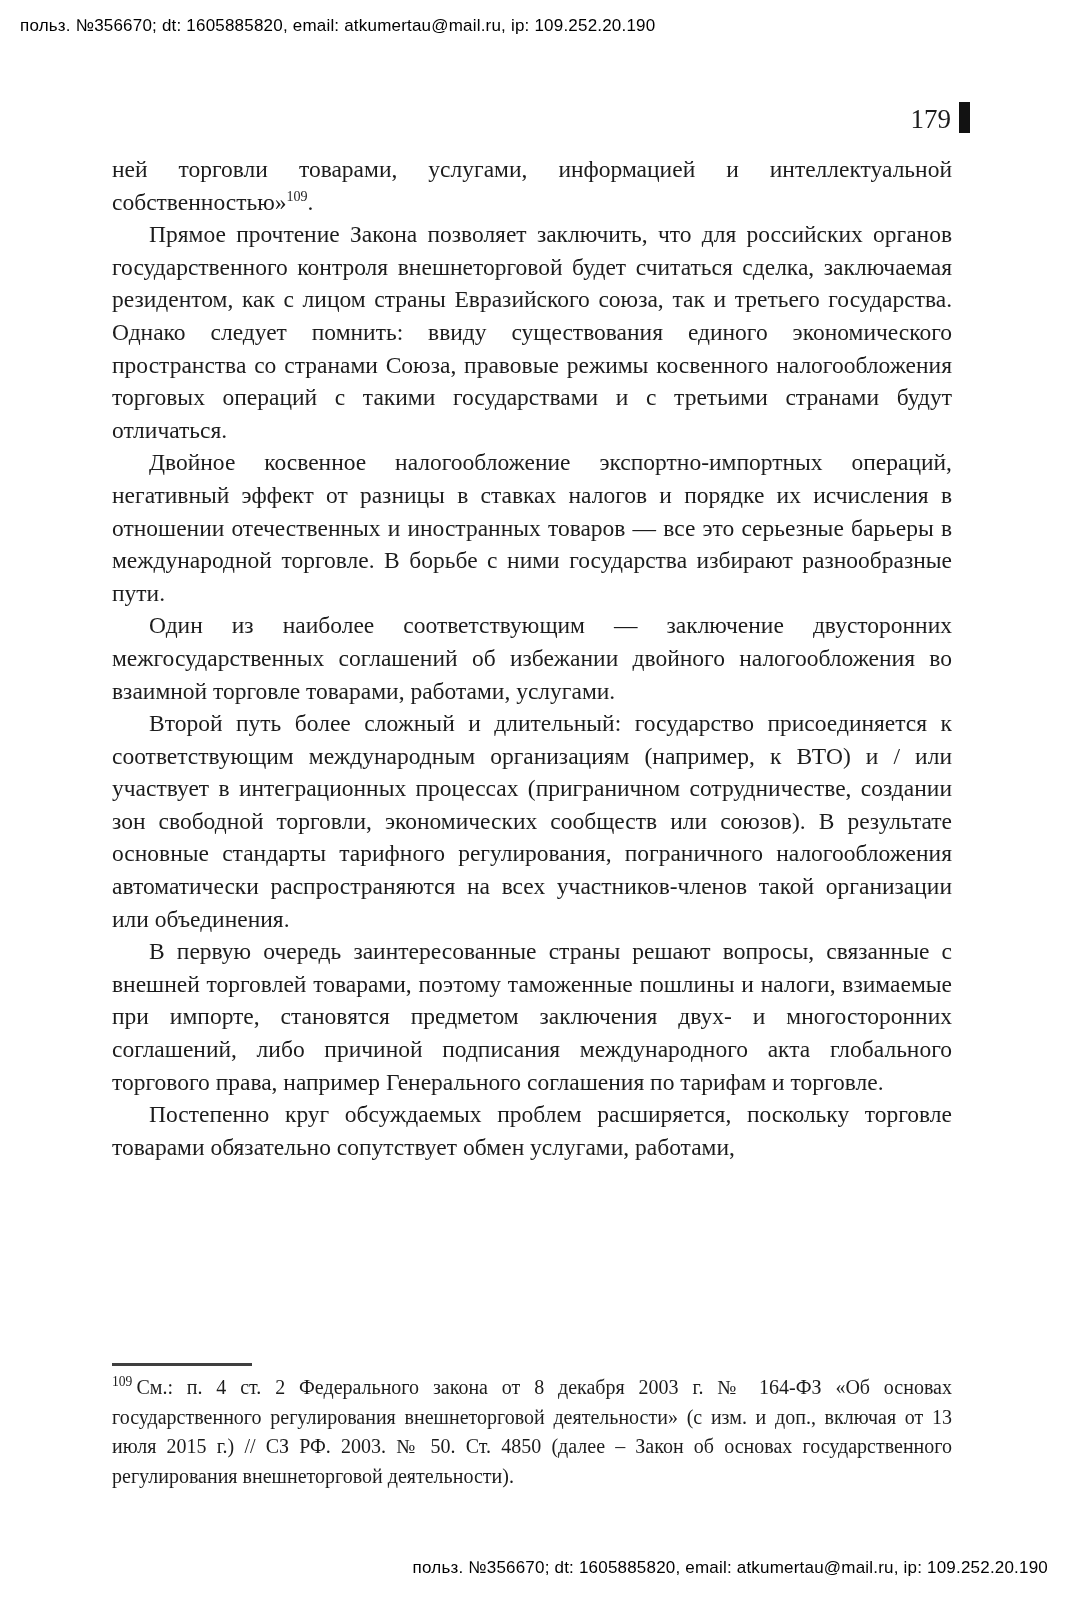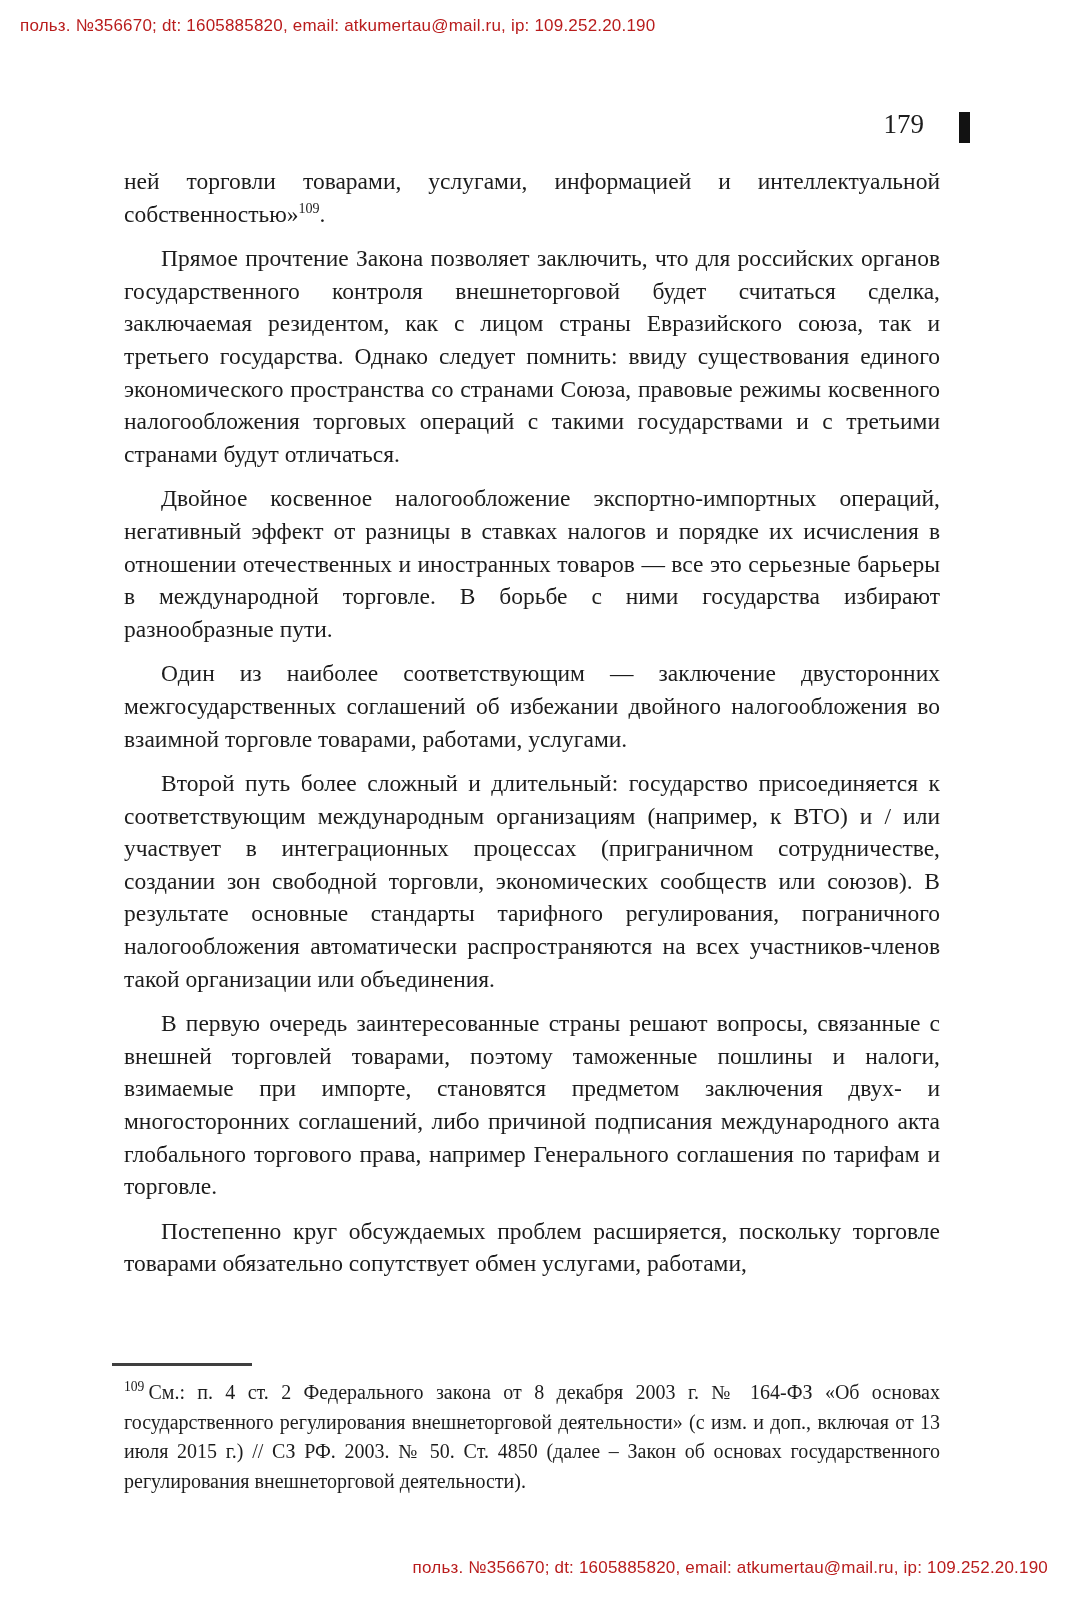--- a/index.html
+++ b/index.html
@@ -11,39 +11,38 @@
     height: 1601px;
     background: #ffffff;
     position: relative;
     overflow: hidden;
     font-family: "Liberation Serif", serif;
   }
   .watermark {
     position: absolute;
     font-family: "Liberation Sans", sans-serif;
     font-size: 17px;
-    color: #b91c1c;
+    color: #000000;
     letter-spacing: 0.2px;
     white-space: nowrap;
   }
   .watermark.top {
     left: 20px;
     top: 16px;
   }
   .watermark.bottom {
     right: 20px;
     top: 1558px;
   }
   .page-header {
     position: absolute;
-    top: 111px;
+    top: 101px;
     right: 98px;
     display: flex;
-    align-items: flex-start;
-    gap: 27px;
+    align-items: flex-end;
   }
   .page-number {
     font-family: "Liberation Serif", serif;
     font-size: 27px;
     color: #1c1c1c;
     line-height: 1;
   }
   .page-bar {
     width: 11px;
     height: 31px;
@@ -55,21 +54,21 @@
     position: absolute;
     left: 112px;
     top: 153px;
     width: 840px;
     font-size: 23.5px;
     line-height: 32.6px;
     color: #1c1c1c;
     text-align: justify;
   }
   .para {
-    margin: 12px;
+    margin: 0;
     text-indent: 37px;
   }
   .para.no-indent {
     text-indent: 0;
   }
   .fn-ref {
     font-size: 0.60em;
     line-height: 0;
     vertical-align: super;
   }
@@ -80,21 +79,21 @@
     width: 840px;
     color: #1c1c1c;
   }
   .fn-rule {
     width: 140px;
     height: 0;
     border-top: 3px solid #3f3f3f;
     margin-bottom: 7px;
   }
   .fn-text {
-    margin: 12px;
+    margin: 0;
     font-size: 20px;
     line-height: 29.5px;
     text-align: justify;
   }
   .fn-marker {
     font-size: 0.68em;
     line-height: 0;
     vertical-align: super;
     margin-right: 4px;
   }

